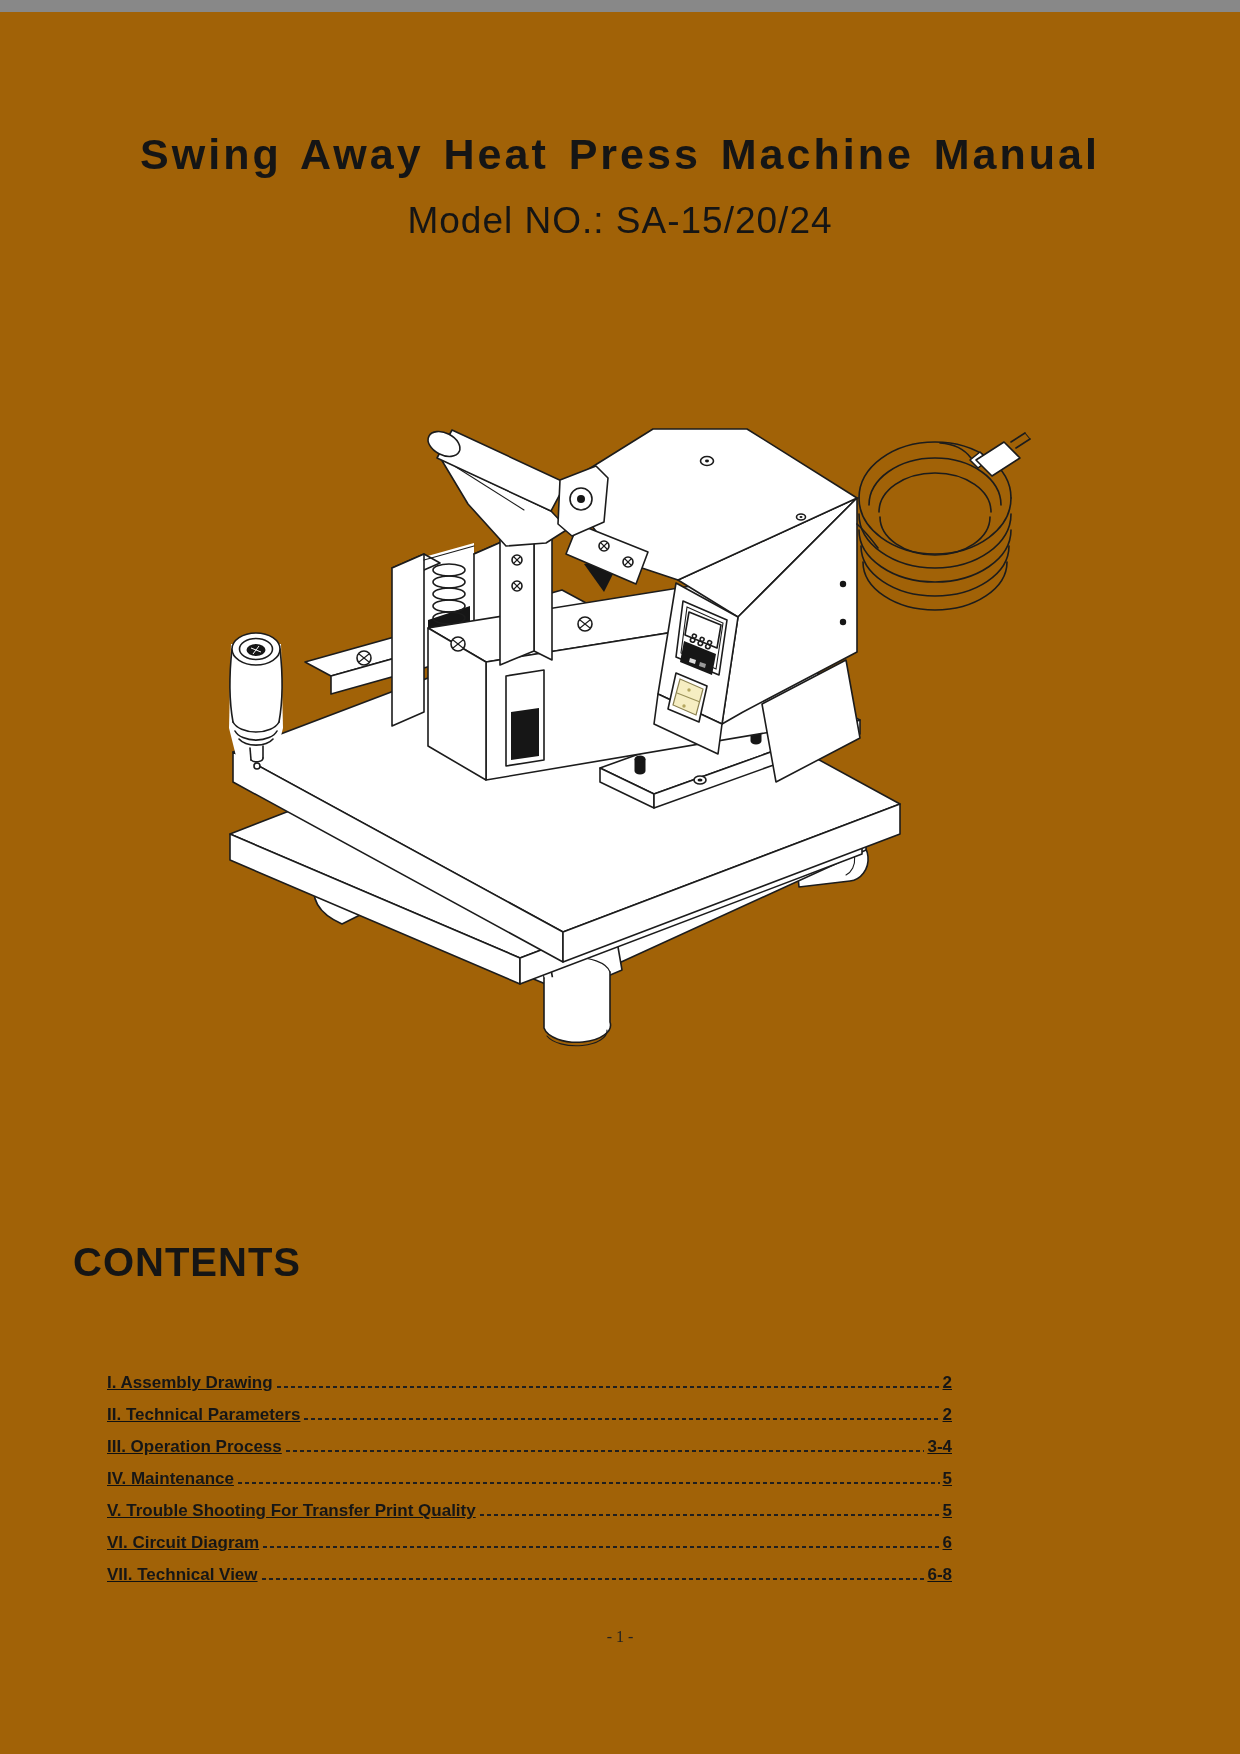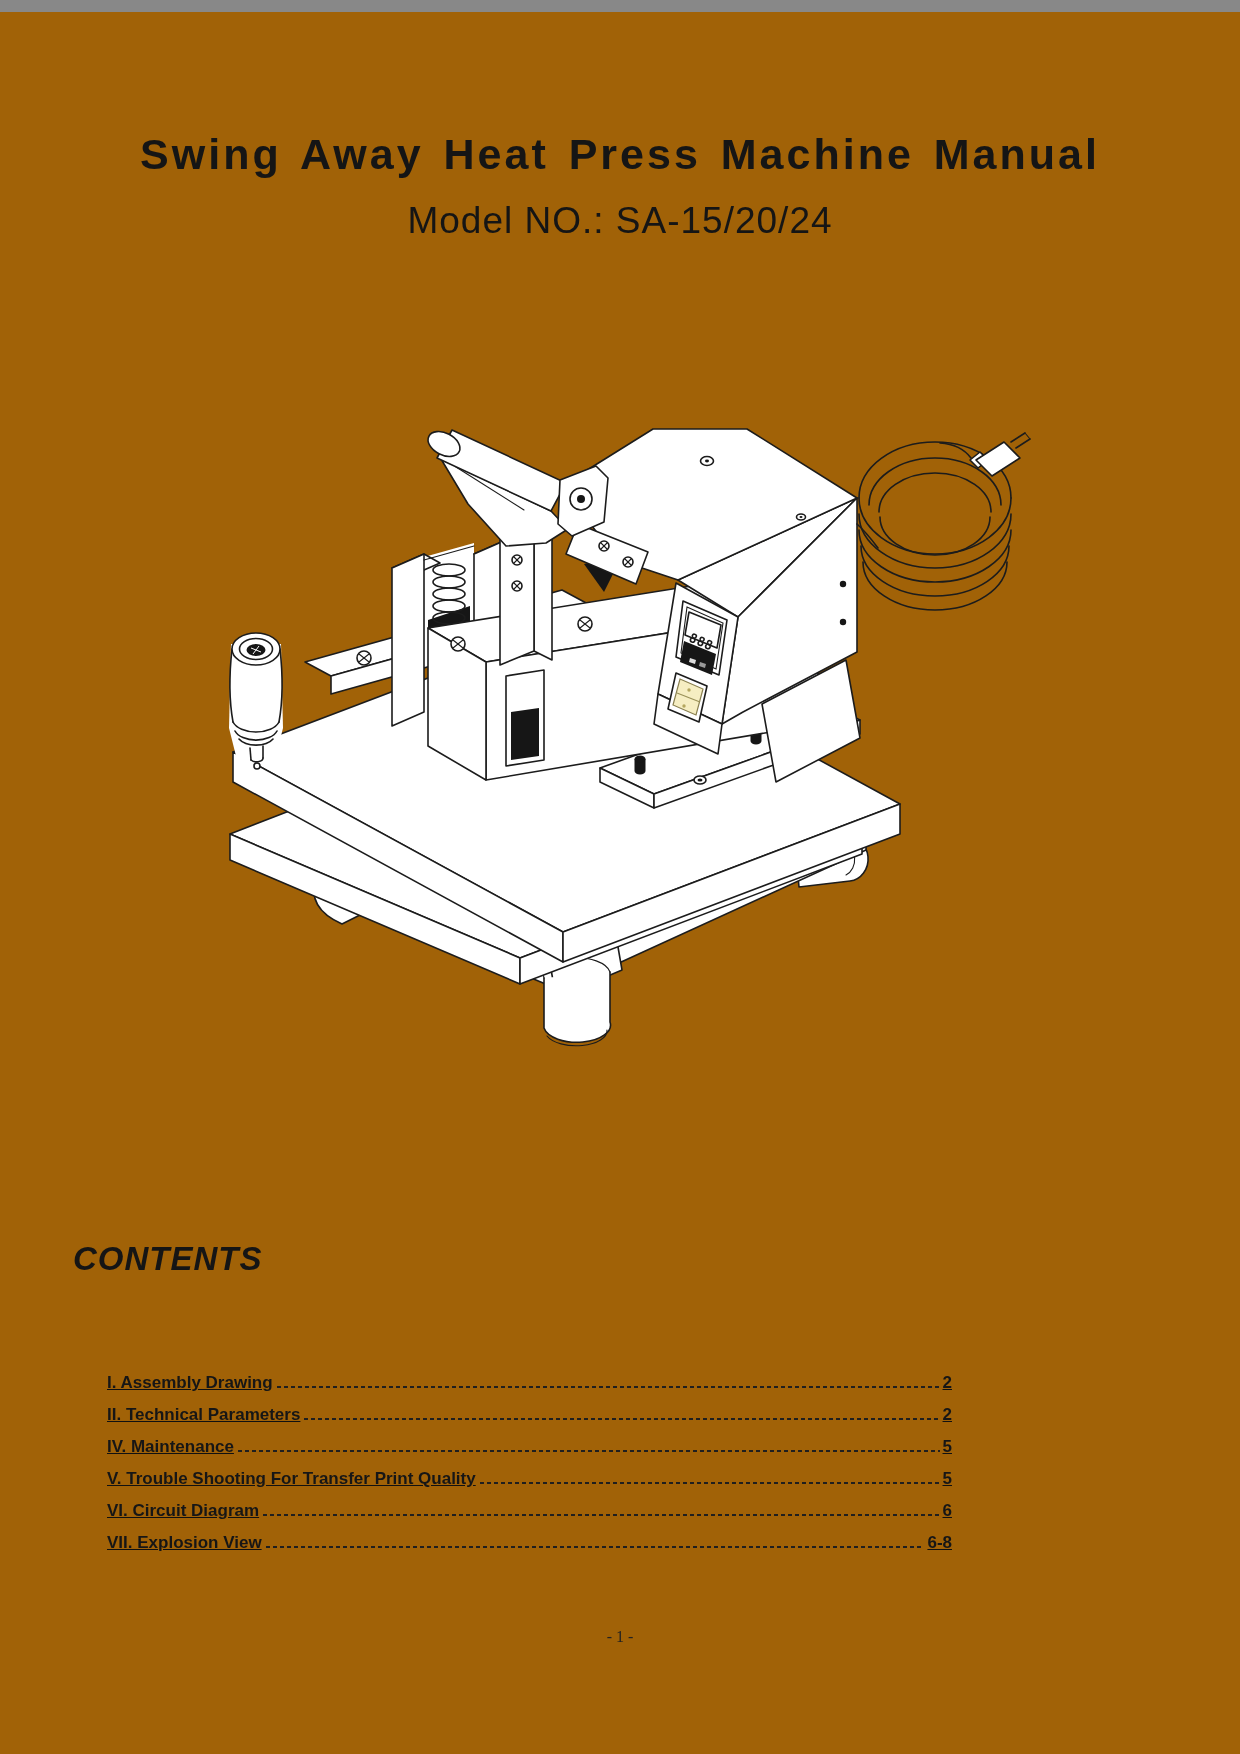--- a/index.html
+++ b/index.html
@@ -25,23 +25,22 @@
     font-size:37px;font-weight:normal;
     letter-spacing:1px;
     color:#151515;
   }
   .figure-wrap{
     position:absolute;left:170px;top:350px;width:880px;height:710px;
   }
   .figure-wrap svg{width:100%;height:100%;display:block;}
   .contents-heading{
     position:absolute;left:73px;top:1228px;
-    font-size:33px;font-weight:bold;letter-spacing:1px;
+    font-size:40px;font-weight:bold;letter-spacing:1px;
     color:#151515;
-    font-style:italic;
   }
   .toc{
     position:absolute;left:107px;top:1350px;width:845px;text-decoration:underline;
   }
   .toc-row{
     display:flex;align-items:flex-end;
     height:32px;
     font-size:17px;font-weight:bold;color:#161616;
   }
   .toc-label{white-space:nowrap;line-height:22px;}
@@ -267,36 +266,41 @@
         <span class="toc-label">I. Assembly Drawing</span>
         <span class="toc-leader"></span>
         <span class="toc-page">2</span>
       </div>
       <div class="toc-row">
         <span class="toc-label">II. Technical Parameters</span>
         <span class="toc-leader"></span>
         <span class="toc-page">2</span>
       </div>
       <div class="toc-row">
+        <span class="toc-label">III. Operation Process</span>
+        <span class="toc-leader"></span>
+        <span class="toc-page">3-4</span>
+      </div>
+      <div class="toc-row">
         <span class="toc-label">IV. Maintenance</span>
         <span class="toc-leader"></span>
         <span class="toc-page">5</span>
       </div>
       <div class="toc-row">
         <span class="toc-label">V. Trouble Shooting For Transfer Print Quality</span>
         <span class="toc-leader"></span>
         <span class="toc-page">5</span>
       </div>
       <div class="toc-row">
         <span class="toc-label">VI. Circuit Diagram</span>
         <span class="toc-leader"></span>
         <span class="toc-page">6</span>
       </div>
       <div class="toc-row">
-        <span class="toc-label">VII. Explosion View</span>
+        <span class="toc-label">VII. Technical View</span>
         <span class="toc-leader"></span>
         <span class="toc-page">6-8</span>
       </div>
     </div>
 
   <div class="footer-page-number">- 1 -</div>
 
 </div>
 
 </body></html>

